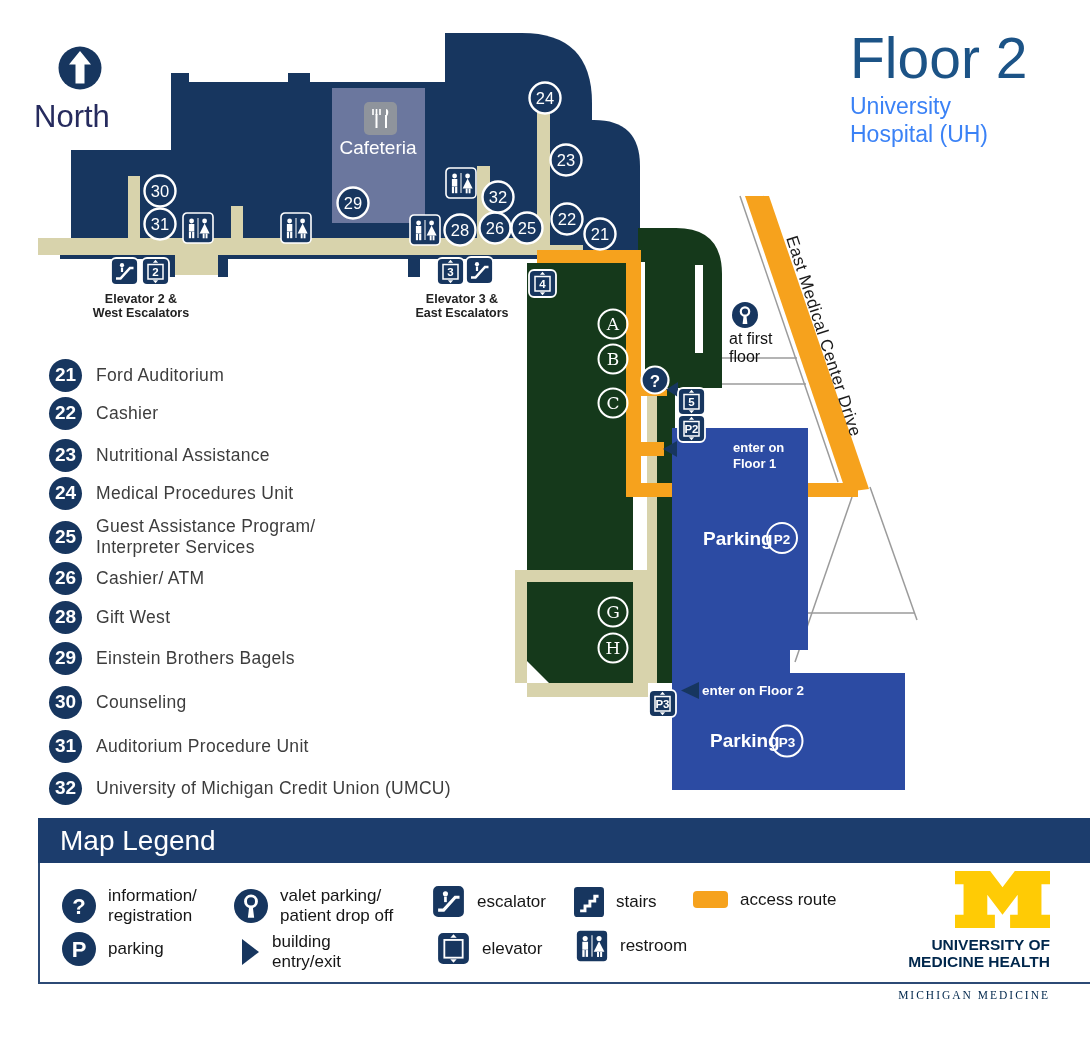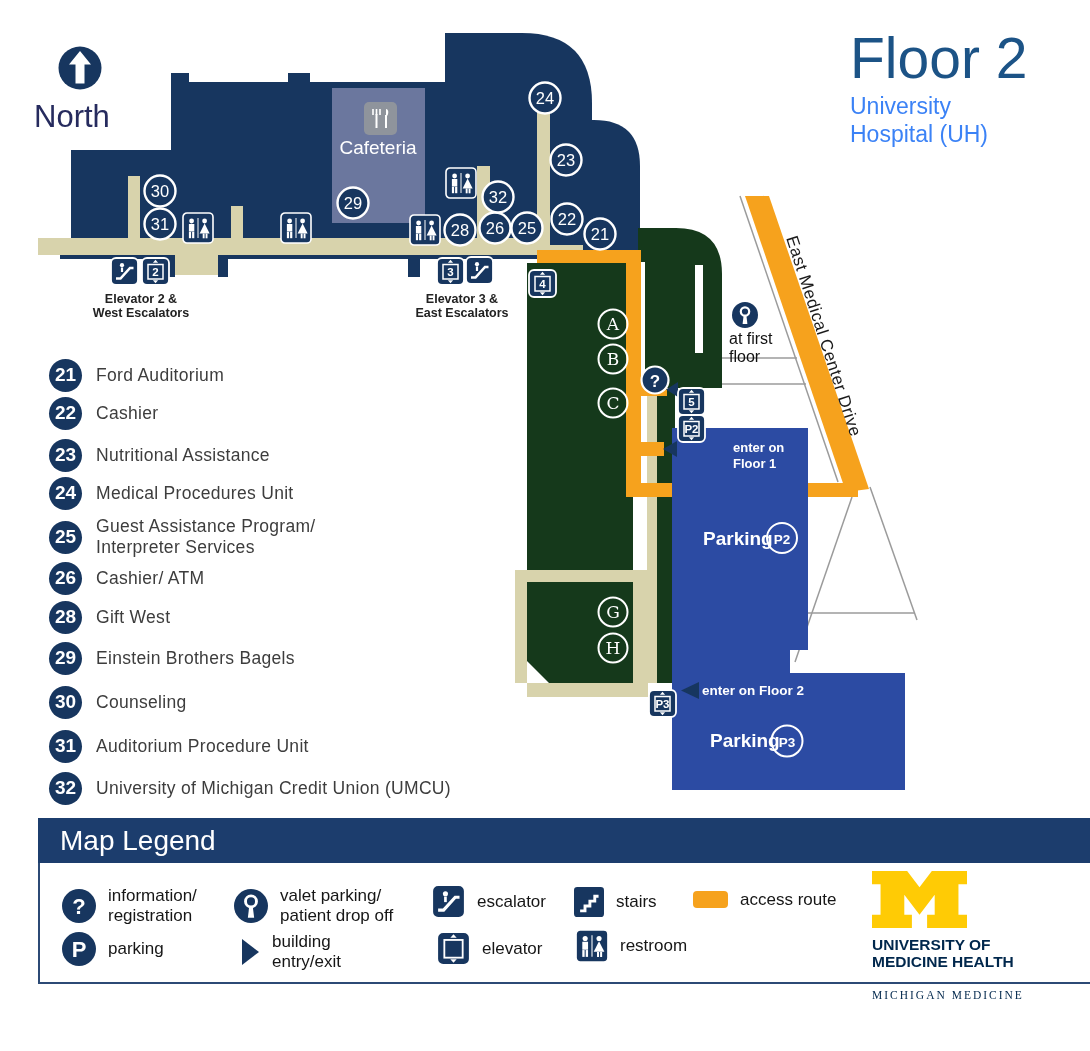--- a/index.html
+++ b/index.html
@@ -24,21 +24,21 @@
   .legend{position:absolute;left:38px;top:818px;width:1082px;}
   .legend-header{height:45px;background:#1c3d6d;color:#fff;display:flex;
                  align-items:center;padding-left:22px;font-size:28px;box-sizing:border-box;}
   .legend-body{position:relative;height:119px;background:#fff;
                border:2px solid #2c4a75;border-top:none;box-sizing:content-box;}
   .lg-item{position:absolute;display:flex;align-items:center;}
   .lg-txt{font-size:17px;color:#161616;line-height:1.15;margin-left:12px;}
   .lg-txt span{display:block;}
   .lg-swatch{width:35px;height:17px;border-radius:4px;background:#f6a21d;}
 
-  .um-logo{position:absolute;left:832px;top:8px;width:178px;text-align:left;color:#00274c;}
+  .um-logo{position:absolute;left:832px;top:8px;width:178px;text-align:right;color:#00274c;}
   .um-lines{font-weight:bold;font-size:15.5px;line-height:1.12;margin-top:4px;}
   .um-lines span{display:block;}
   .um-sub{font-family:"Liberation Serif",serif;font-size:11.5px;letter-spacing:2px;margin-top:18px;}
 
   .mnum{fill:#fff;font-size:16.5px;text-anchor:middle;}
   .mletter{fill:#fff;font-family:"DejaVu Serif",serif;font-size:17px;text-anchor:middle;}
   .elvnum{fill:#fff;font-size:11.5px;font-weight:bold;text-anchor:middle;}
 </style>
 </head>
 <body>

